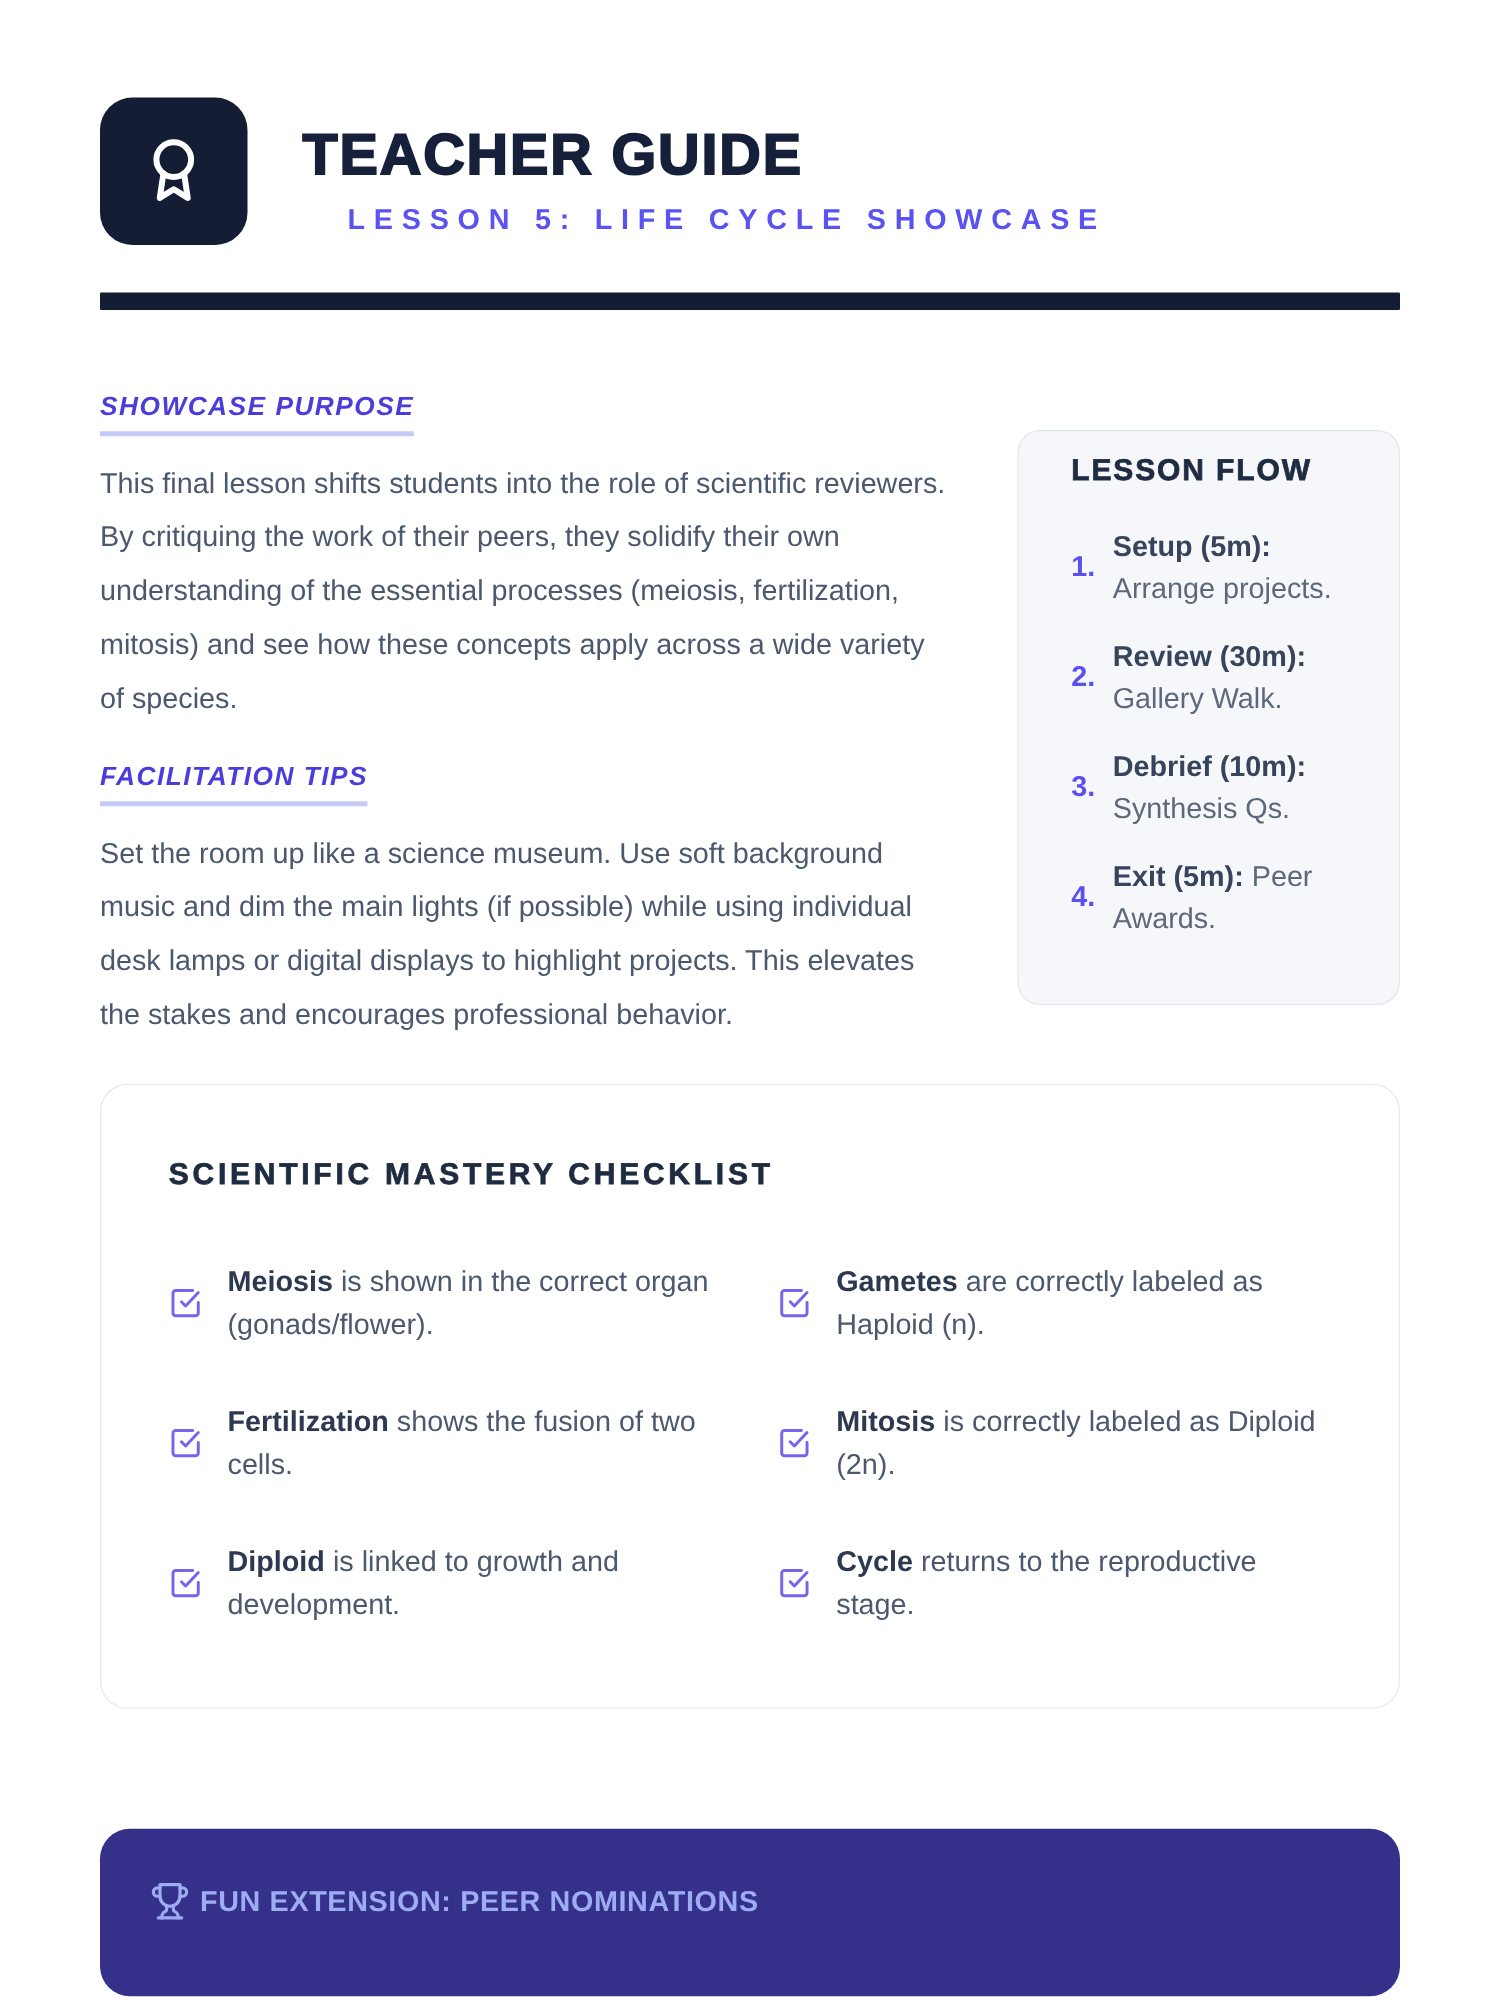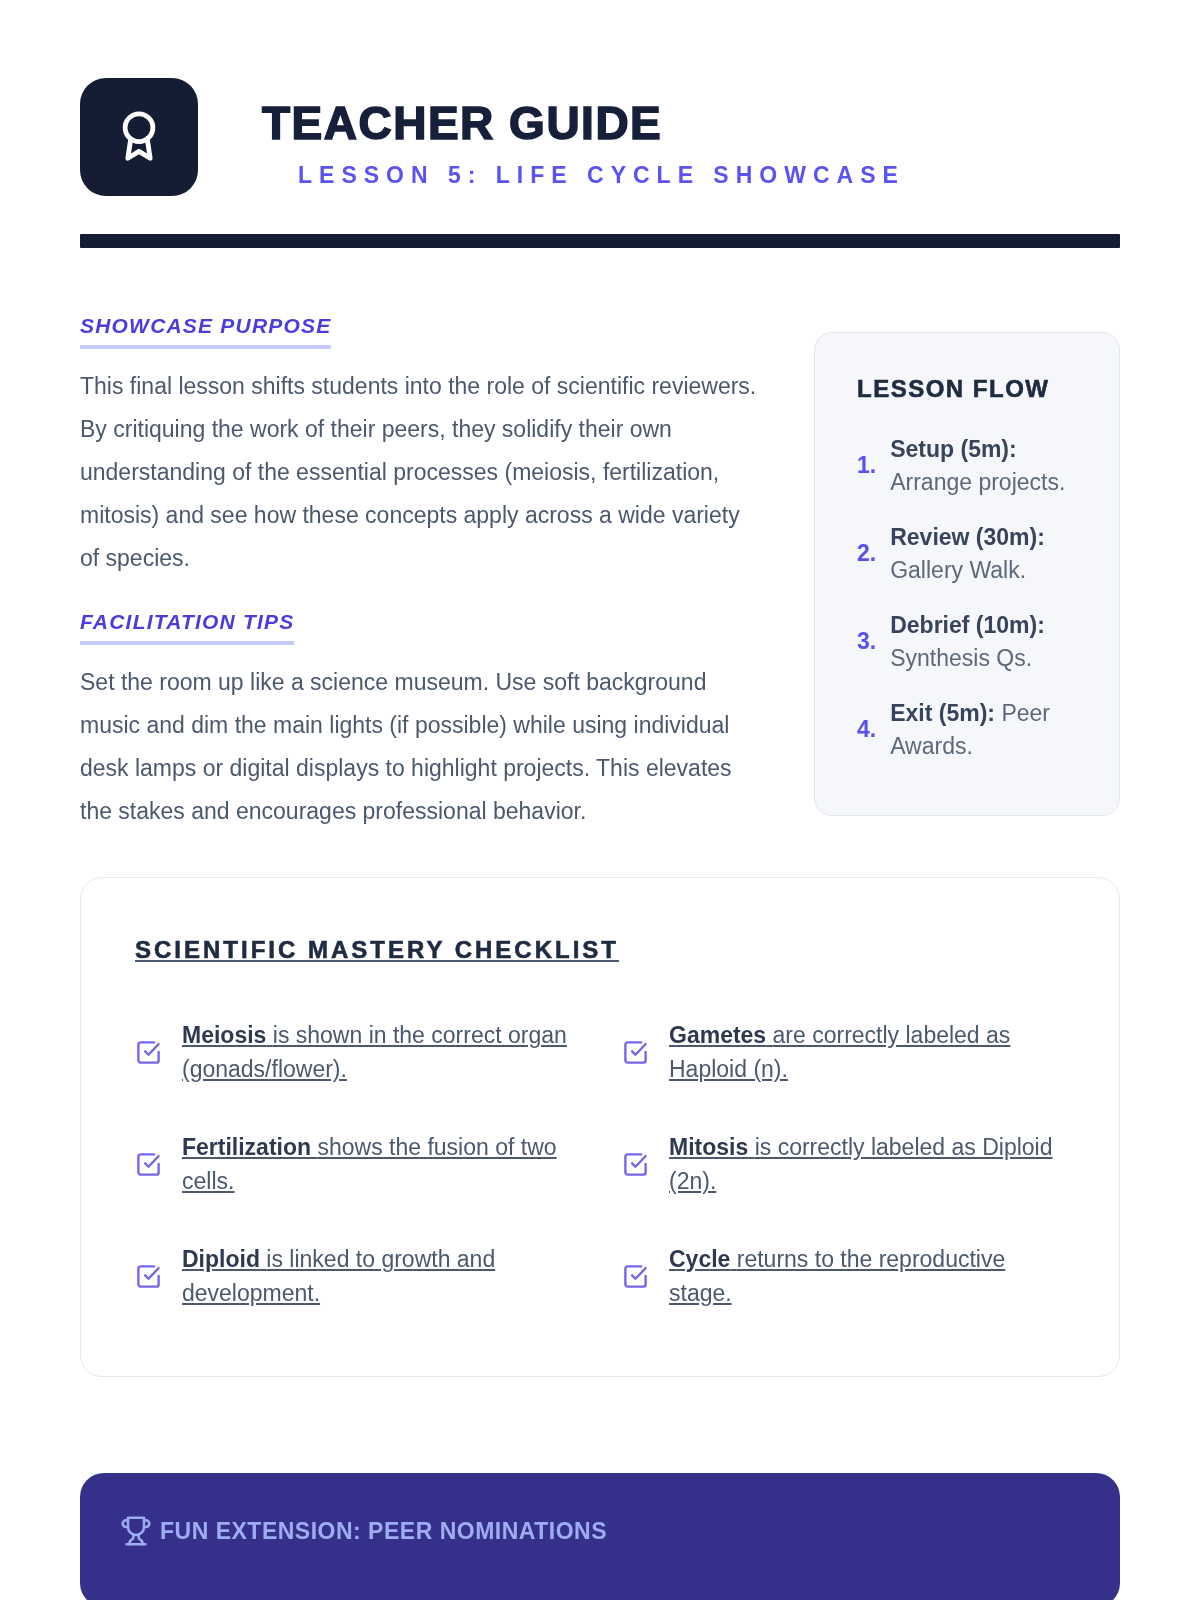--- a/index.html
+++ b/index.html
@@ -21,21 +21,21 @@
   *{margin:0;padding:0;box-sizing:border-box;}
   html,body{background:#ffffff;}
   body{
     width:1200px;height:1600px;overflow:hidden;
     font-family:"Liberation Sans", sans-serif;
     color:var(--body-text);
   }
   .page{padding:78px 80px 0 80px;}
 
   
-  .header{display:flex;align-items:flex-start;gap:64px;}
+  .header{display:flex;align-items:flex-start;gap:44px;}
   .logo{
     width:118px;height:118px;flex:0 0 118px;
     background:var(--ink);border-radius:26px;
     display:flex;align-items:center;justify-content:center;
   }
   .logo svg{width:64px;height:64px;}
   .titles{padding-top:18px;}
   .page-title{
     font-size:46px;font-weight:800;letter-spacing:1.5px;
     color:#16203a;-webkit-text-stroke:1.6px #16203a;
@@ -60,44 +60,43 @@
     margin-top:16px;font-size:23px;line-height:43px;color:var(--body-text);
   }
   .tips-block{margin-top:30px;}
 
   
   .flow-card{
     width:306px;flex:0 0 306px;
     background:var(--flow-bg);
     border:1px solid var(--flow-border);
     border-radius:18px;
-    padding:42px 30px 30px 42px;
+    padding:18px 30px 30px 42px;
   }
   .flow-title{
     font-size:24px;font-weight:800;letter-spacing:1.5px;color:#1f2b41;
     -webkit-text-stroke:0.6px #1f2b41;
   }
   .flow-steps{margin-top:30px;}
   .flow-step{display:flex;gap:14px;margin-bottom:22px;}
   .flow-num{
     color:var(--num-purple);font-weight:800;font-size:23px;
     align-self:center;flex:0 0 auto;
   }
   .flow-text{font-size:23px;line-height:33px;}
   .flow-text .b{font-weight:700;color:var(--bold-text);}
   .flow-text .r{color:#5d6879;}
 
   
   .checklist-card{
-    margin-top:44px;
+    margin-top:34px;
     border:1px solid var(--card-border);
     border-radius:22px;
     padding:58px 54px 66px 54px;
     background:#ffffff;
-    text-decoration:underline;
   }
   .checklist-title{
     font-size:24px;font-weight:800;letter-spacing:3px;color:#1f2b41;
     -webkit-text-stroke:0.6px #1f2b41;
   }
   .checklist-grid{
     margin-top:54px;
     display:grid;grid-template-columns:1fr 1fr;
     column-gap:64px;row-gap:38px;gap:44px;
   }

